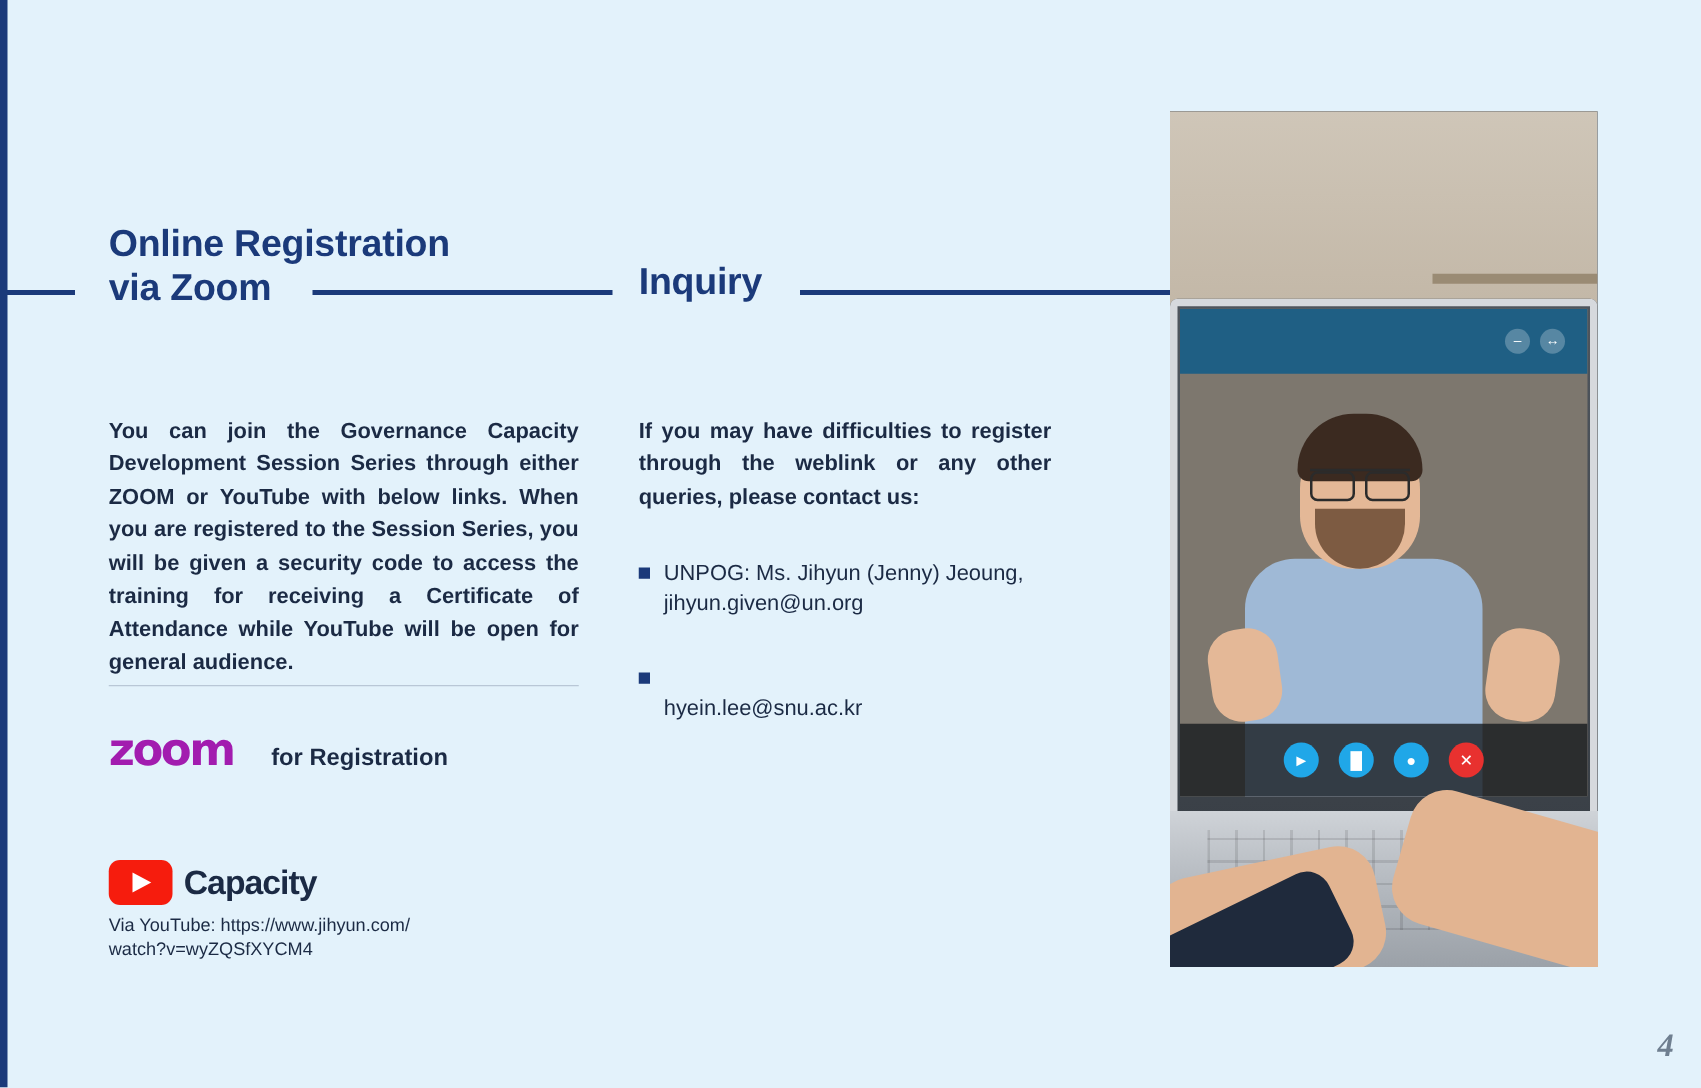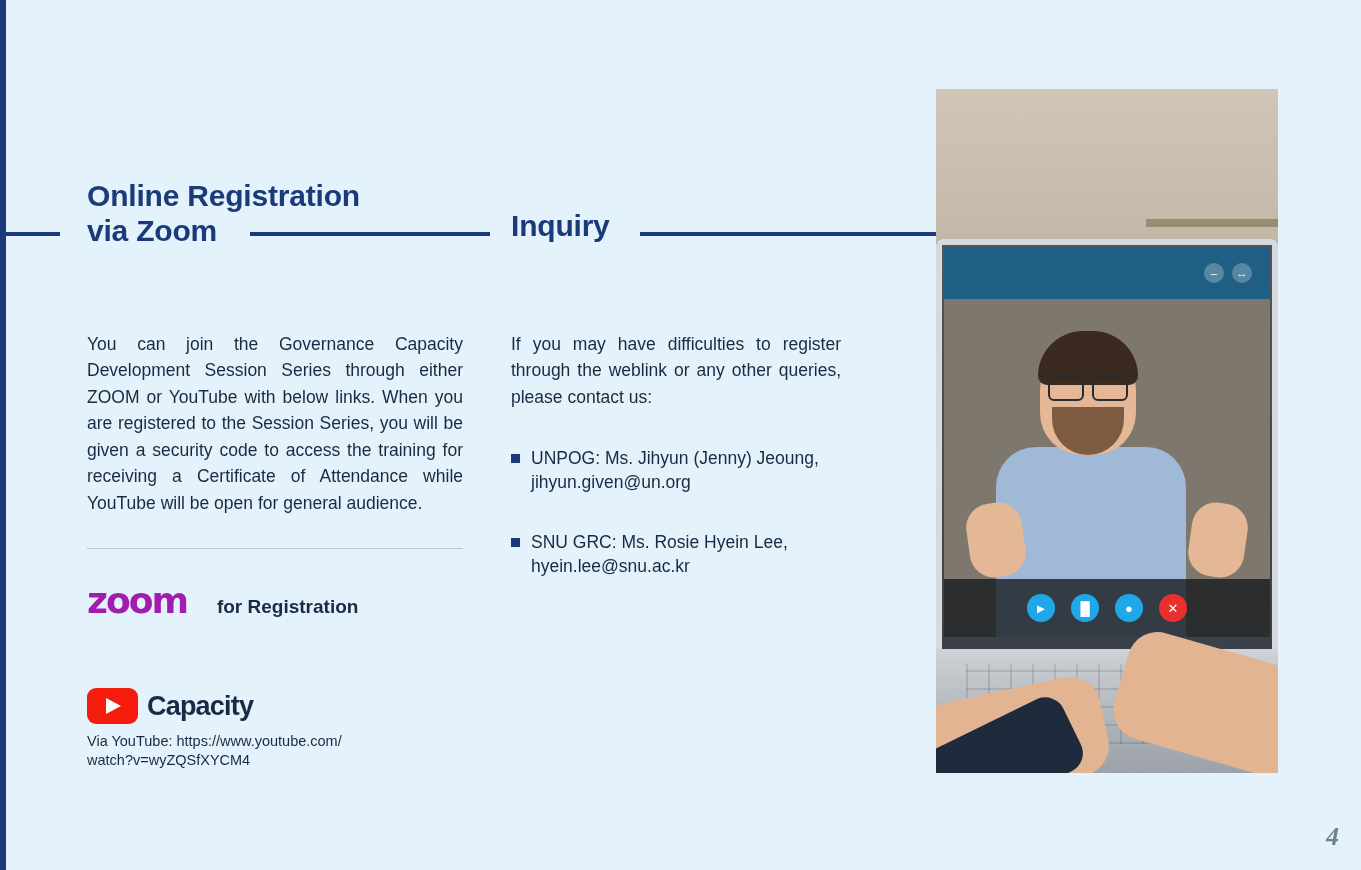--- a/index.html
+++ b/index.html
@@ -49,20 +49,21 @@
   #rule-2          { left: 640px; top: 232px; width: 297px; }
 
   
   .col { position: absolute; }
   .para {
     color: #1b2a44;
     font-size: 17.5px;
     line-height: 26.5px;
     text-align: justify;
     text-justify: inter-word;
+    font-weight: bold;
   }
   #col-left { left: 87px; top: 313px; width: 376px; }
   #col-right { left: 511px; top: 313px; width: 330px; }
 
   #col-right .para { text-align: justify; }
 
   .bullet-list {
     margin: 22px 0 0 0;
     padding: 0;
     list-style: none;
@@ -347,35 +348,35 @@
       <span class="zoom-wordmark">zoom</span>
       <span class="for-registration">for Registration</span>
     </div>
   </div>
 
   <div id="yt-block">
     <div class="yt-row">
       <span class="yt-badge"></span>
       <span class="yt-word">Capacity</span>
     </div>
-    <div class="linktext">Via YouTube: https://www.youtube.com/
+    <div class="linktext">Via YouTube: https://www.jihyun.com/
 watch?v=wyZQSfXYCM4</div>
   </div>
 
   <div class="col" id="col-right">
     <p class="para">If you may have difficulties to register through the weblink or any other queries, please contact us:</p>
     <ul class="bullet-list">
       <li>
         <span class="sq"></span>
         <span>UNPOG: Ms. Jihyun (Jenny) Jeoung,</span><br>
         <span>jihyun.given@un.org</span>
       </li>
       <li>
         <span class="sq"></span>
-        <span>SNU GRC: Ms. Rosie Hyein Lee,</span><br>
+        <br>
         <span>hyein.lee@snu.ac.kr</span>
       </li>
     </ul>
   </div>
 
   <div id="photo">
     <div class="ph-bg"></div>
     <div class="ph-shelf" style="left:210px;top:130px;width:132px;height:8px;"></div>
     <div class="ph-shelf" style="left:210px;top:230px;width:132px;height:8px;"></div>
     <div class="ph-laptop-lid"></div>

